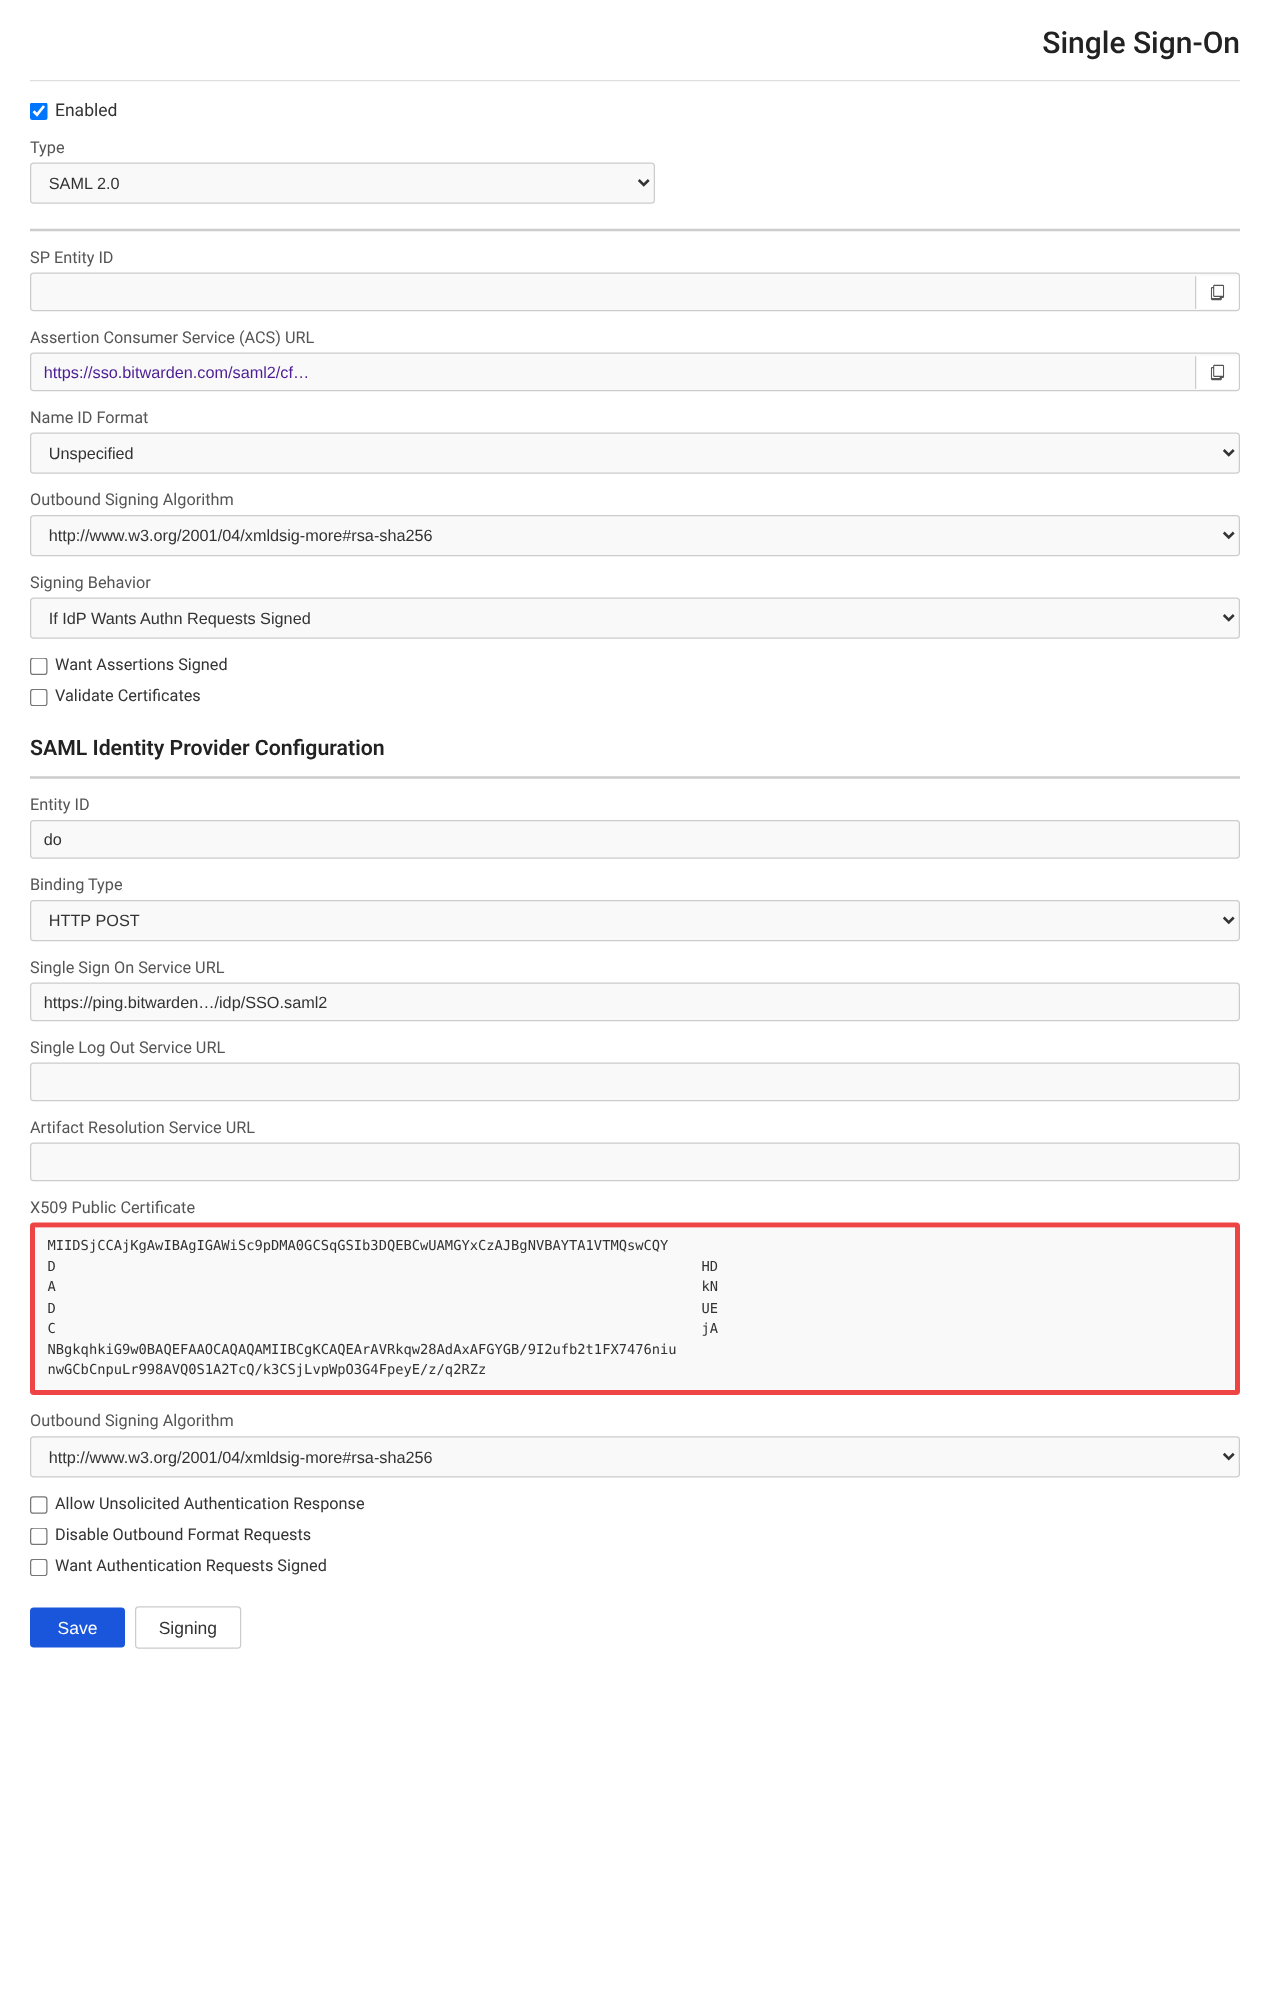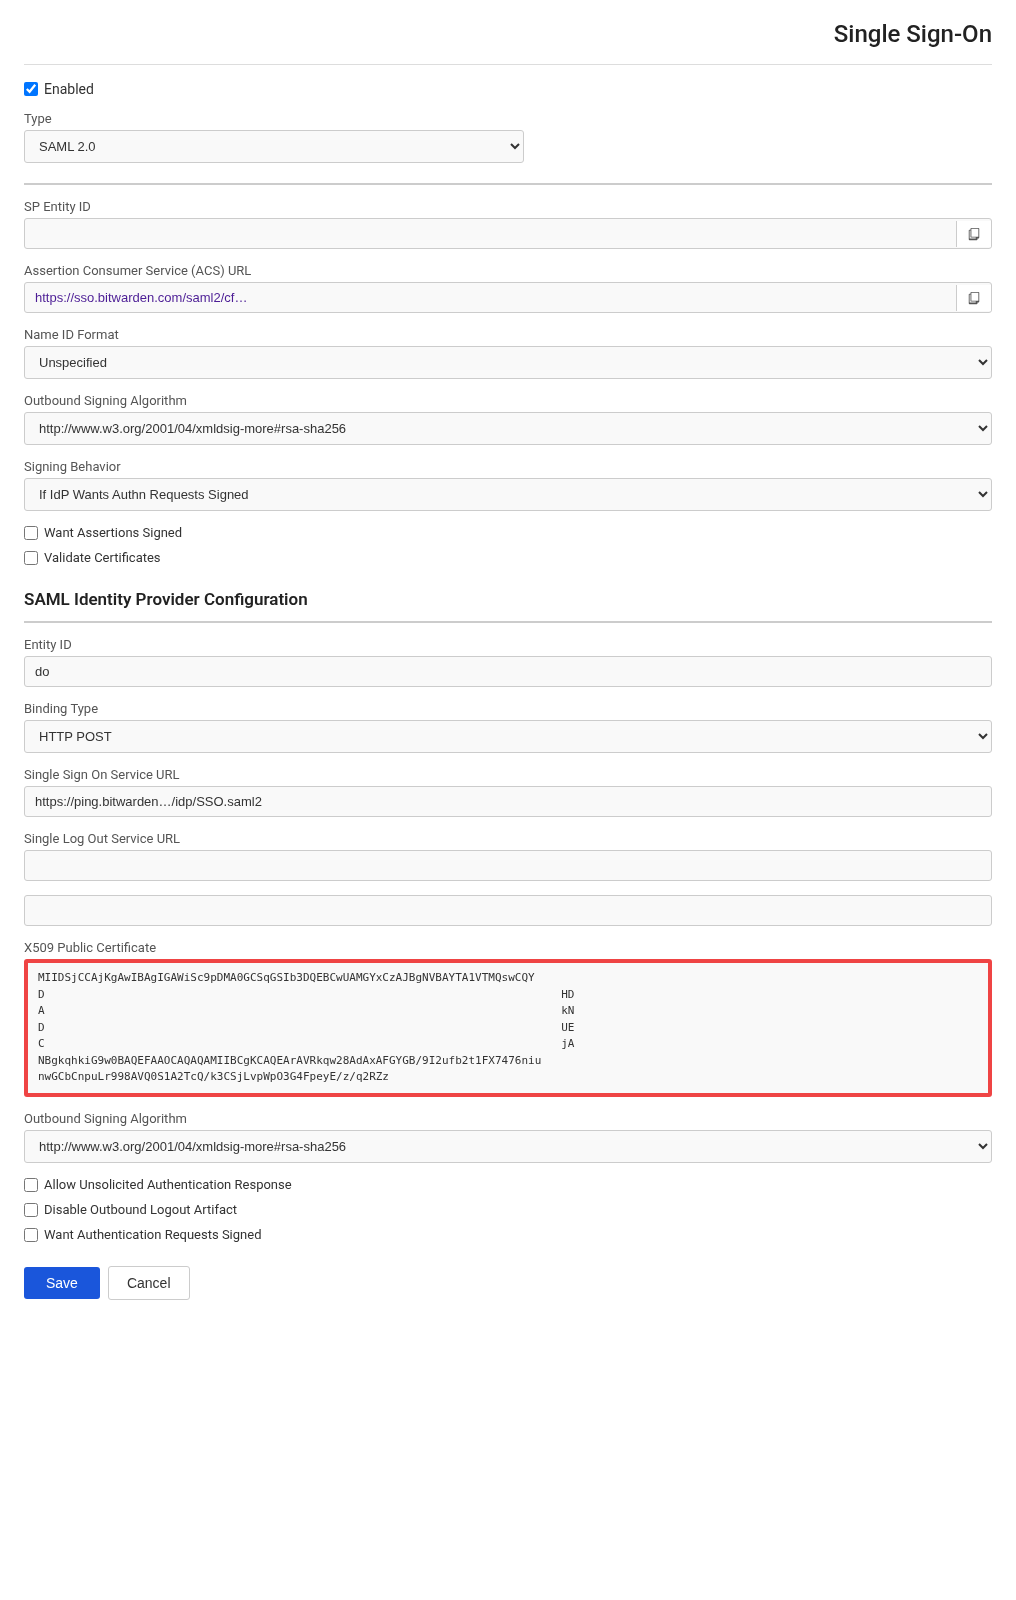--- a/index.html
+++ b/index.html
@@ -281,20 +281,21 @@
     <span class="field-label">Single Sign On Service URL</span>
     <input type="text" value="https://ping.bitwarden…/idp/SSO.saml2" style="">
   </div>
 
   <div class="field-group">
     <span class="field-label">Single Log Out Service URL</span>
     <input type="text" value="" style="">
   </div>
 
   <div class="field-group">
+    <span class="field-label">Artifact Resolution Service URL</span>
     <input type="text" value="" style="">
   </div>
 
   <div class="field-group">
     <span class="field-label">X509 Public Certificate</span>
     <div class="textarea-wrapper">
       <textarea style="">MIIDSjCCAjKgAwIBAgIGAWiSc9pDMA0GCSqGSIb3DQEBCwUAMGYxCzAJBgNVBAYTA1VTMQswCQY
 D                                                                              HD
 A                                                                              kN
 D                                                                              UE
@@ -312,25 +313,25 @@
     </select>
   </div>
 
   <div class="checkbox-group">
     <input type="checkbox" id="allow-unsolicited-cb" style="">
     <label for="allow-unsolicited-cb">Allow Unsolicited Authentication Response</label>
   </div>
 
   <div class="checkbox-group">
     <input type="checkbox" id="disable-outbound-cb" style="">
-    <label for="disable-outbound-cb">Disable Outbound Logout Artifact</label>
+    <label for="disable-outbound-cb">Disable Outbound Format Requests</label>
   </div>
 
   <div class="checkbox-group">
     <input type="checkbox" id="want-authn-cb" style="">
     <label for="want-authn-cb">Want Authentication Requests Signed</label>
   </div>
 </div>
 
 <div class="actions-row">
   <button class="btn-save">Save</button>
-  <button class="btn-cancel">Cancel</button>
+  <button class="btn-cancel">Signing</button>
 </div>
 
 </body></html>

